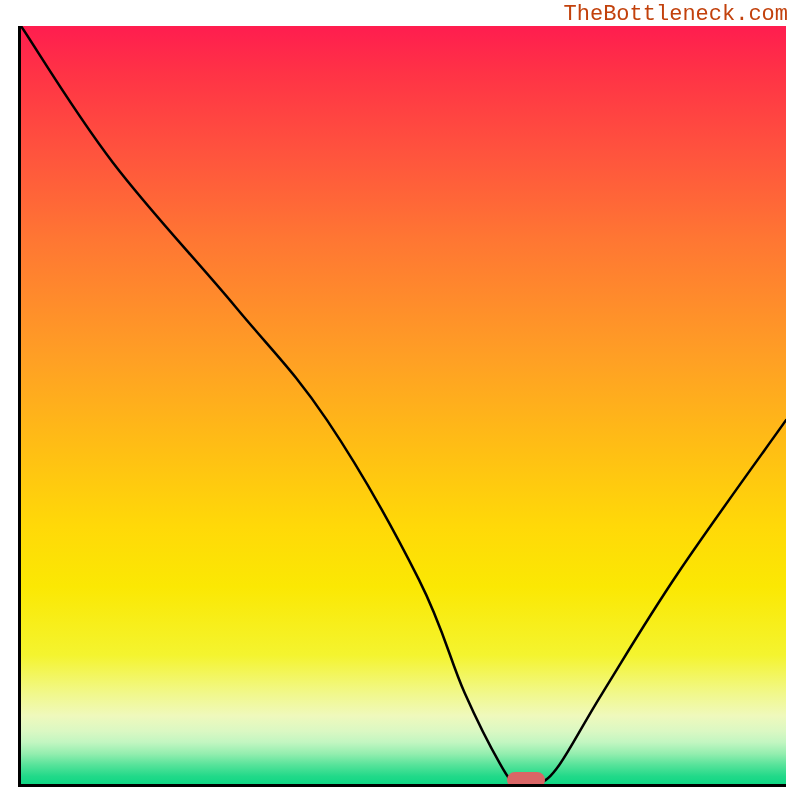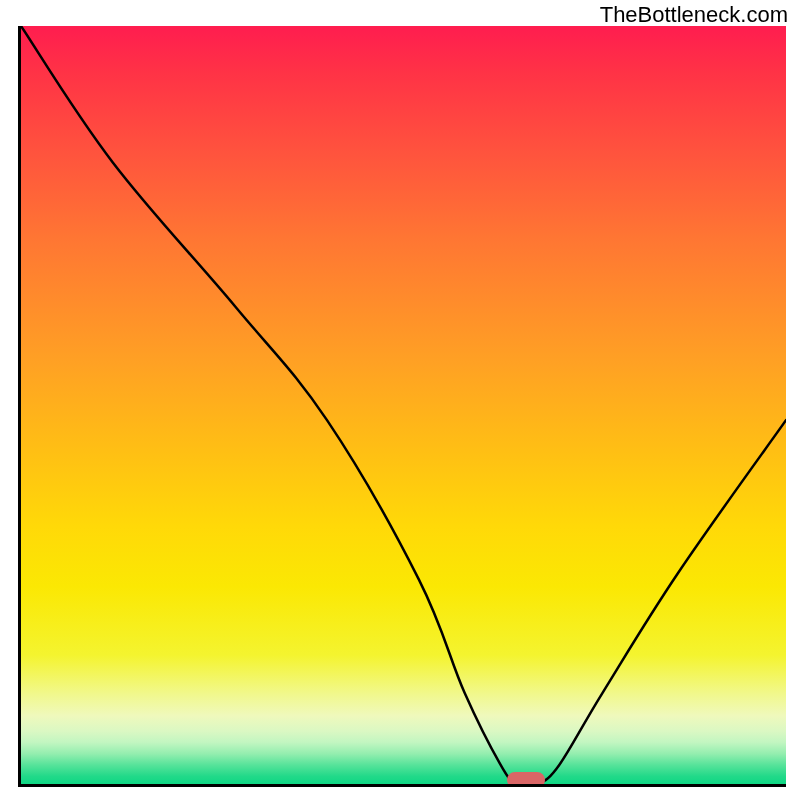--- a/index.html
+++ b/index.html
@@ -13,23 +13,24 @@
   .container {
     position: relative;
     width: 800px;
     height: 800px;
   }
   .attribution {
     position: absolute;
     top: 2px;
     right: 12px;
     font-size: 22px;
-    color: #000000;
+    color: #c2410c;
     font-weight: normal;
     letter-spacing: 0px;
+    font-family: Liberation Mono, monospace;
   }
   .plot-area {
     position: absolute;
     left: 18px;
     top: 26px;
     width: 765px;
     height: 758px;
     border-left: 3px solid #000;
     border-bottom: 3px solid #000;
     overflow: hidden;

